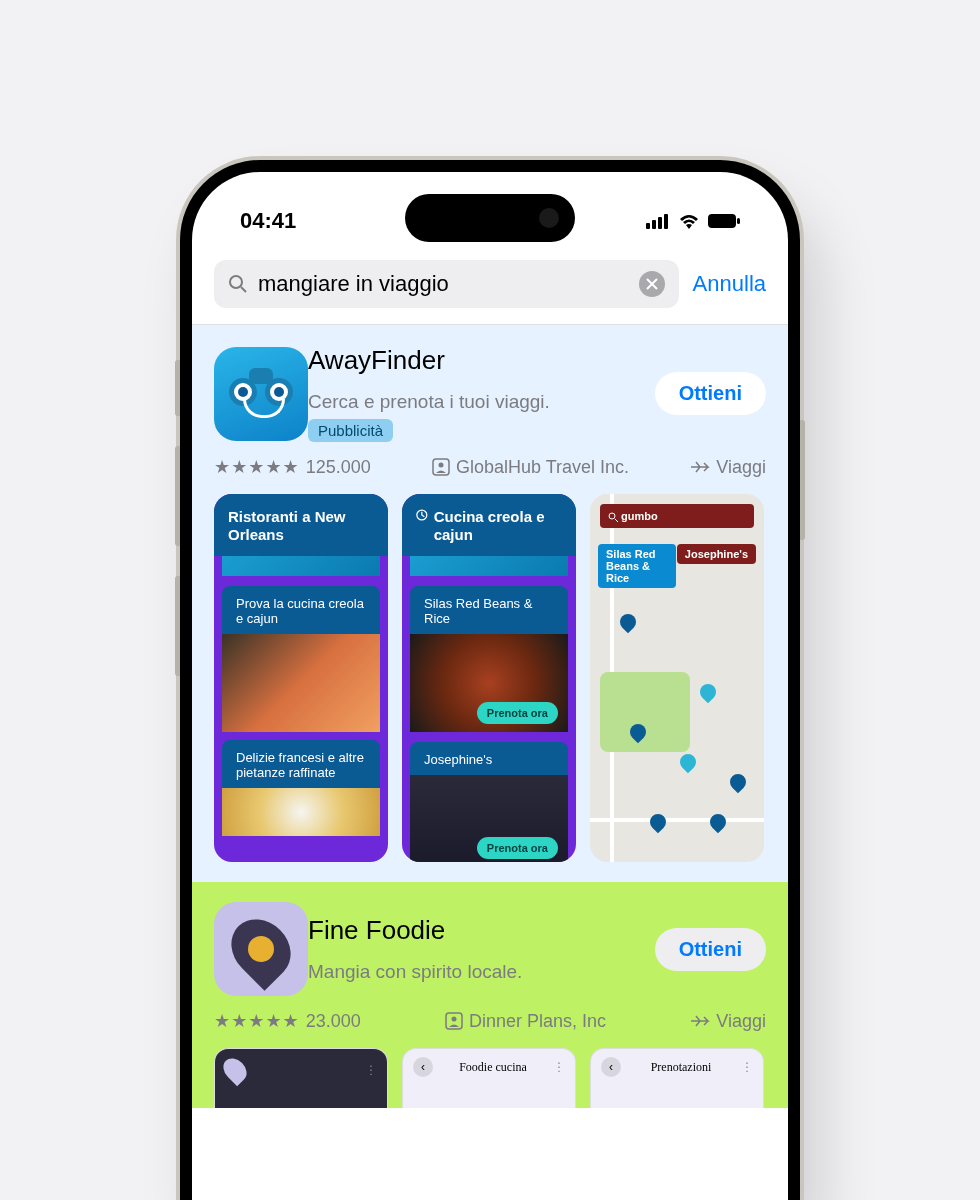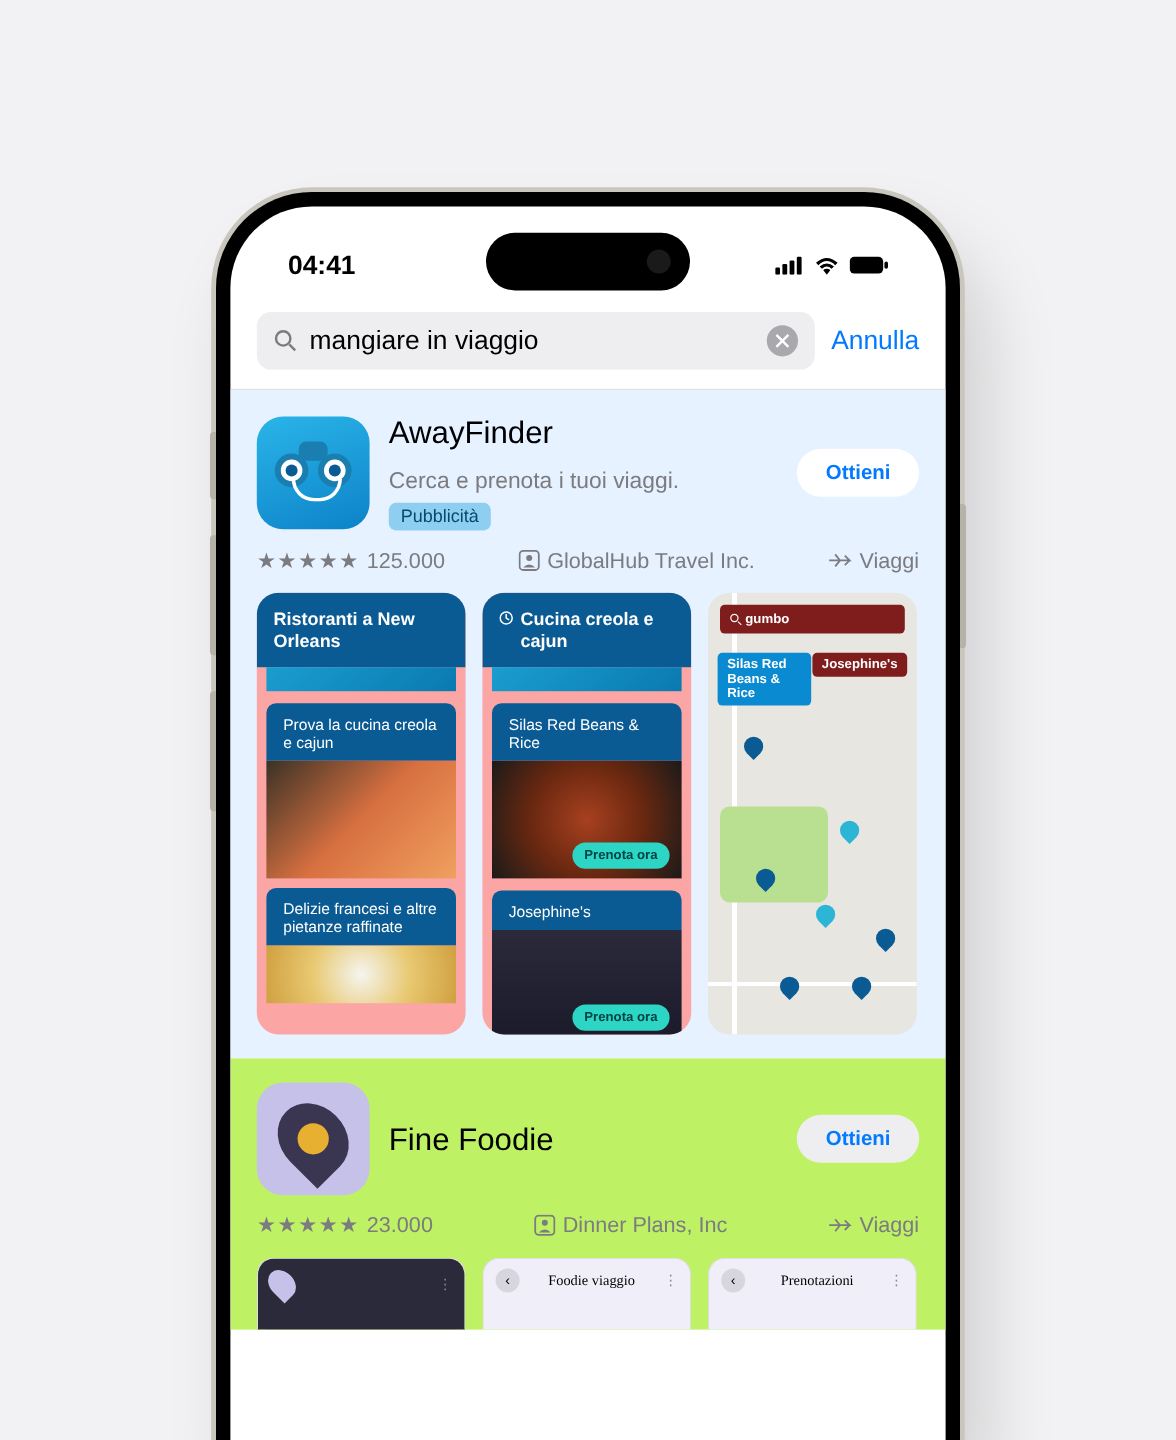--- a/index.html
+++ b/index.html
@@ -75,58 +75,58 @@
 .search-field .clear {
   width: 26px; height: 26px; border-radius: 50%; background: #a8a8ad;
   display: flex; align-items: center; justify-content: center; margin-left: auto;
 }
 .cancel-btn { color: #007aff; font-size: 22px; }
 
 .ad-card {
   background: #e6f2ff;
   padding: 20px 22px;
 }
-.app-head { display: flex; align-items: center; gap: 16px; }
+.app-head { display: flex; align-items: center; }
 .app-icon {
   width: 94px; height: 94px; border-radius: 22px;
   background: linear-gradient(160deg, #2ab5e8, #0d82c9);
   display: flex; align-items: center; justify-content: center;
   flex-shrink: 0;
 }
 .app-icon.foodie {
   background: #c5c1e8;
 }
 .app-info { flex: 1; }
 .app-title { font-size: 26px; font-weight: 400; color: #000; }
 .app-sub { font-size: 19px; color: #7b7b80; margin-top: 15px; }
 .ad-badge {
   display: inline-block; background: #8ecff1; color: #044a6e;
   font-size: 15px; padding: 3px 10px; border-radius: 6px; margin-top: 6px;
 }
 .get-btn {
-  background: #fff; color: #007aff; font-size: 17px; font-weight: 600;
+  background: #fff; color: #007aff; font-size: 20px; font-weight: 600;
   padding: 10px 24px; border-radius: 24px;
 }
 .get-btn.grey { background: #eeeef0; }
 
 .meta-row {
   display: flex; align-items: center; justify-content: space-between;
   margin-top: 14px; color: #7b7b80; font-size: 18px;
 }
 .stars { color: #7b7b80; letter-spacing: 1px; }
 .meta-item { display: flex; align-items: center; gap: 6px; }
 
 .shots {
   display: flex; gap: 14px; margin-top: 16px;
 }
 .shot {
   width: 174px; height: 368px; border-radius: 18px; overflow: hidden;
   flex-shrink: 0; position: relative;
 }
-.shot1, .shot2 { background: #fca5a5; }
+.shot1, .shot2 { background: #6d28d9; }
 .shot-header {
   background: #0a5a94; color: #fff; font-size: 15px; font-weight: 600;
   padding: 14px 14px 12px; line-height: 1.2;
   display: flex; align-items: flex-start; gap: 6px;
 }
 .shot-sub {
   background: #0a5a94; color: #fff; font-size: 13px; padding: 10px 14px 8px;
   margin: 10px 8px 0; border-radius: 8px 8px 0 0;
 }
 .food-img {
@@ -356,20 +356,21 @@
       </div>
     </div>
 
     <div class="result2">
       <div class="app-head">
         <div class="app-icon foodie">
           <div class="foodie-inner"></div>
         </div>
         <div class="app-info">
           <div class="app-title">Fine Foodie</div>
+          <div class="app-sub">Mangia con spirito locale.</div>
         </div>
         <div class="get-btn grey">Ottieni</div>
       </div>
 
       <div class="meta-row">
         <div class="meta-item">
           <span class="stars">★★★★★</span>
           <span>23.000</span>
         </div>
         <div class="meta-item">
@@ -391,21 +392,21 @@
       <div class="shots2">
         <div class="shot-sm dark">
           <div class="mini-bar">
             <div style="width:20px;height:26px;background:#c5c1e8;border-radius:50% 50% 50% 0;transform:rotate(-45deg);"></div>
             <span style="color:#888;">⋮</span>
           </div>
         </div>
         <div class="shot-sm">
           <div class="mini-bar">
             <div class="mini-back">‹</div>
-            <span style="font-family:serif;">Foodie viaggio</span>
+            <span style="font-family:serif;">Foodie cucina</span>
             <span style="color:#888;">⋮</span>
           </div>
         </div>
         <div class="shot-sm">
           <div class="mini-bar">
             <div class="mini-back">‹</div>
             <span style="font-family:serif;">Prenotazioni</span>
             <span style="color:#888;">⋮</span>
           </div>
         </div>

